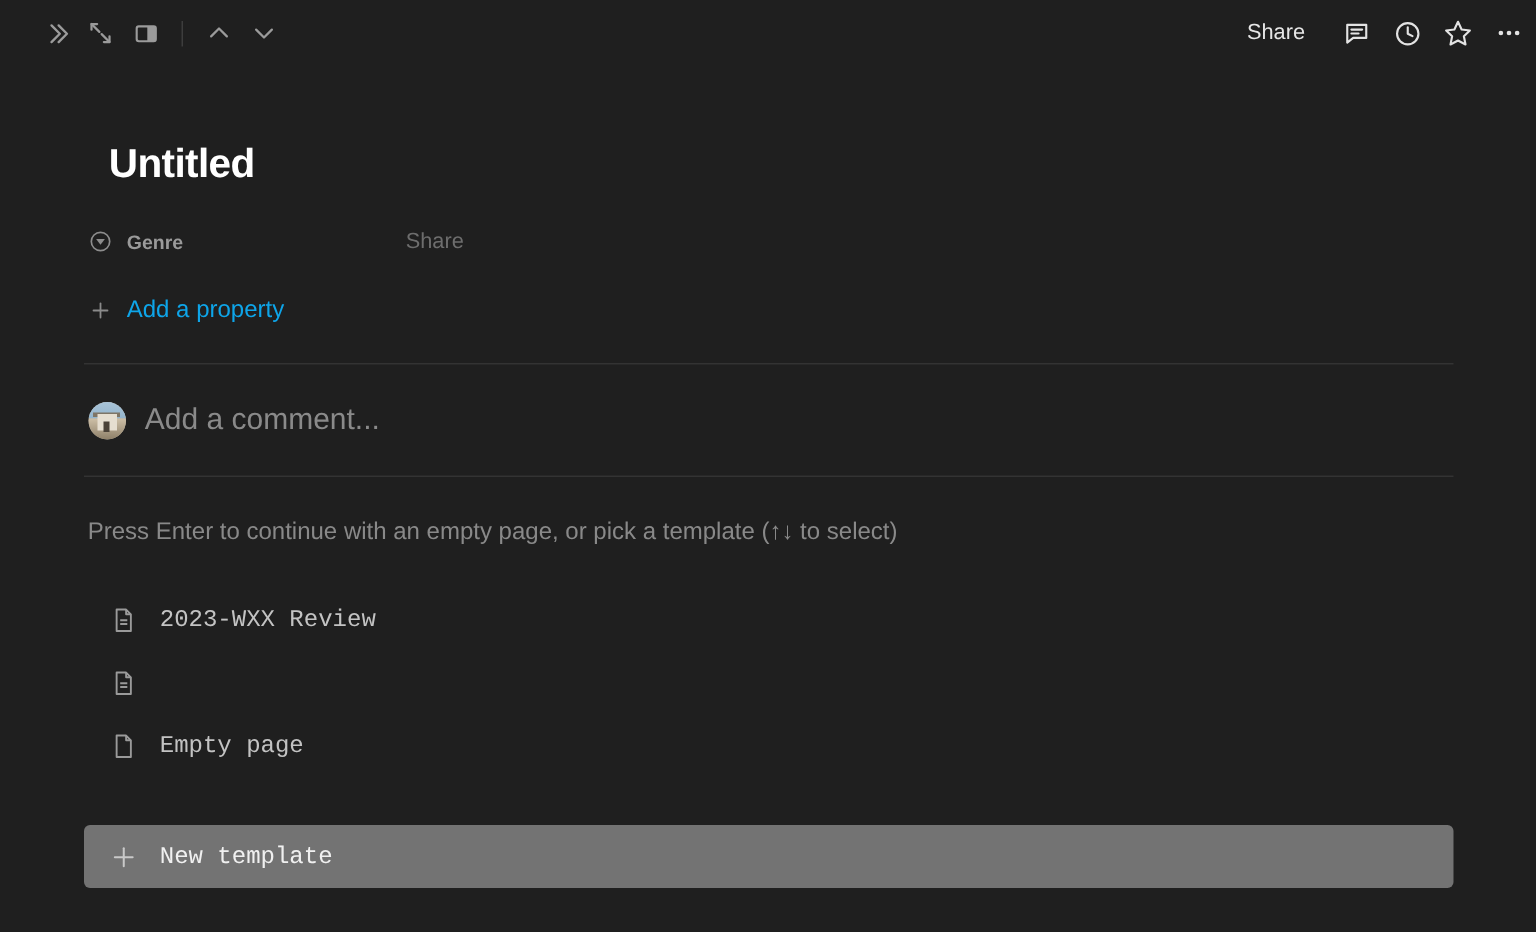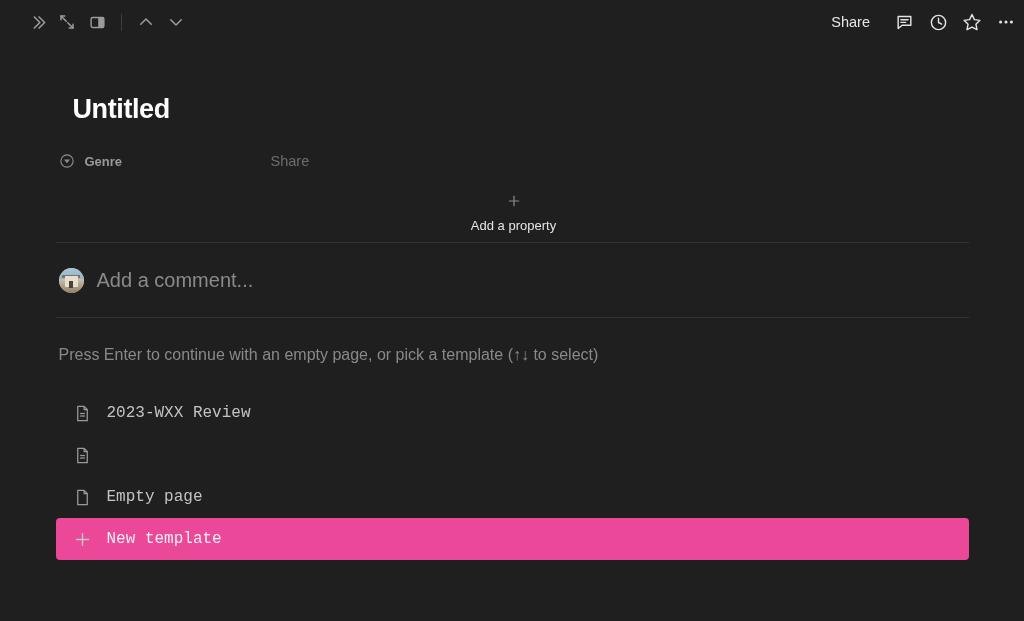--- a/index.html
+++ b/index.html
@@ -127,23 +127,22 @@
     color: #6d6d6d;
     font-size: 14.5px;
   }
   .add-prop {
     display: flex;
     align-items: center;
     gap: 9px;
     height: 30px;
     margin-top: 16px;
     padding-left: 3px;
-    color: #e5e5e5;
-    font-size: 13px;
-    flex-direction: column;
+    color: #0ea5e9;
+    font-size: 16px;
   }
   .plus-ico {
     width: 17px;
     height: 17px;
     display: flex;
     align-items: center;
     justify-content: center;
     color: #8a8a8a;
     flex: none;
   }
@@ -219,21 +218,22 @@
   .tpl-row {
     display: flex;
     align-items: center;
     gap: 15px;
     height: 42px;
     padding-left: 17px;
     border-radius: 4px;
     box-sizing: border-box;
   }
   .tpl-row.selected {
-    background: #ec4899;
+    background: #737373;
+    margin-top: 32px;
   }
   .tpl-icon {
     width: 19px;
     height: 19px;
     display: flex;
     align-items: center;
     justify-content: center;
     color: #9a9a9a;
     flex: none;
   }

